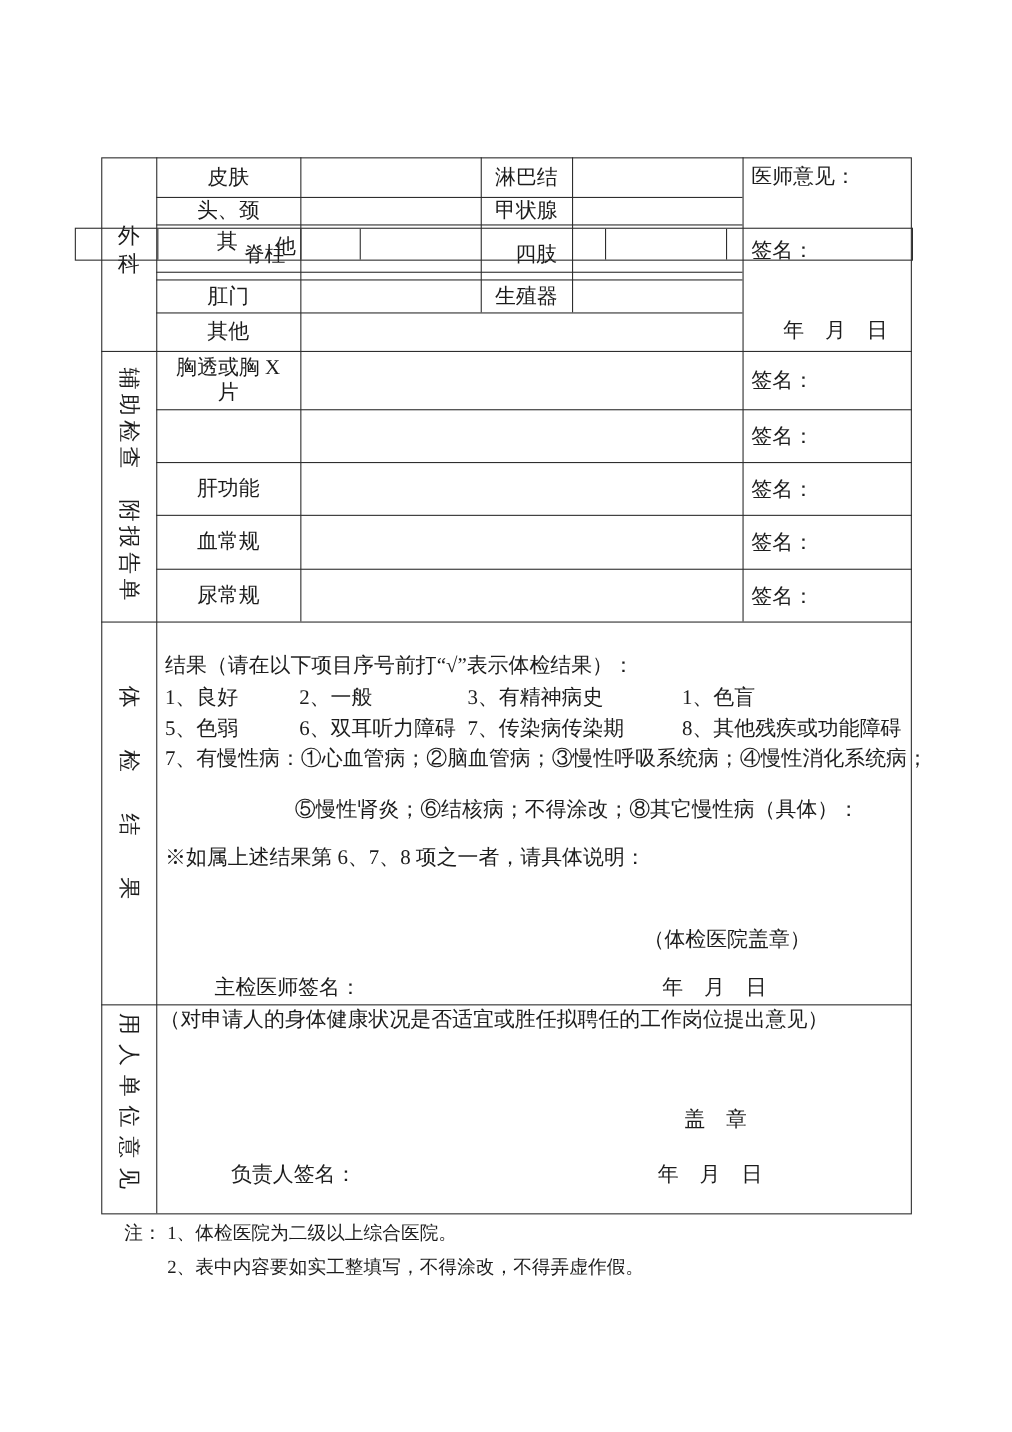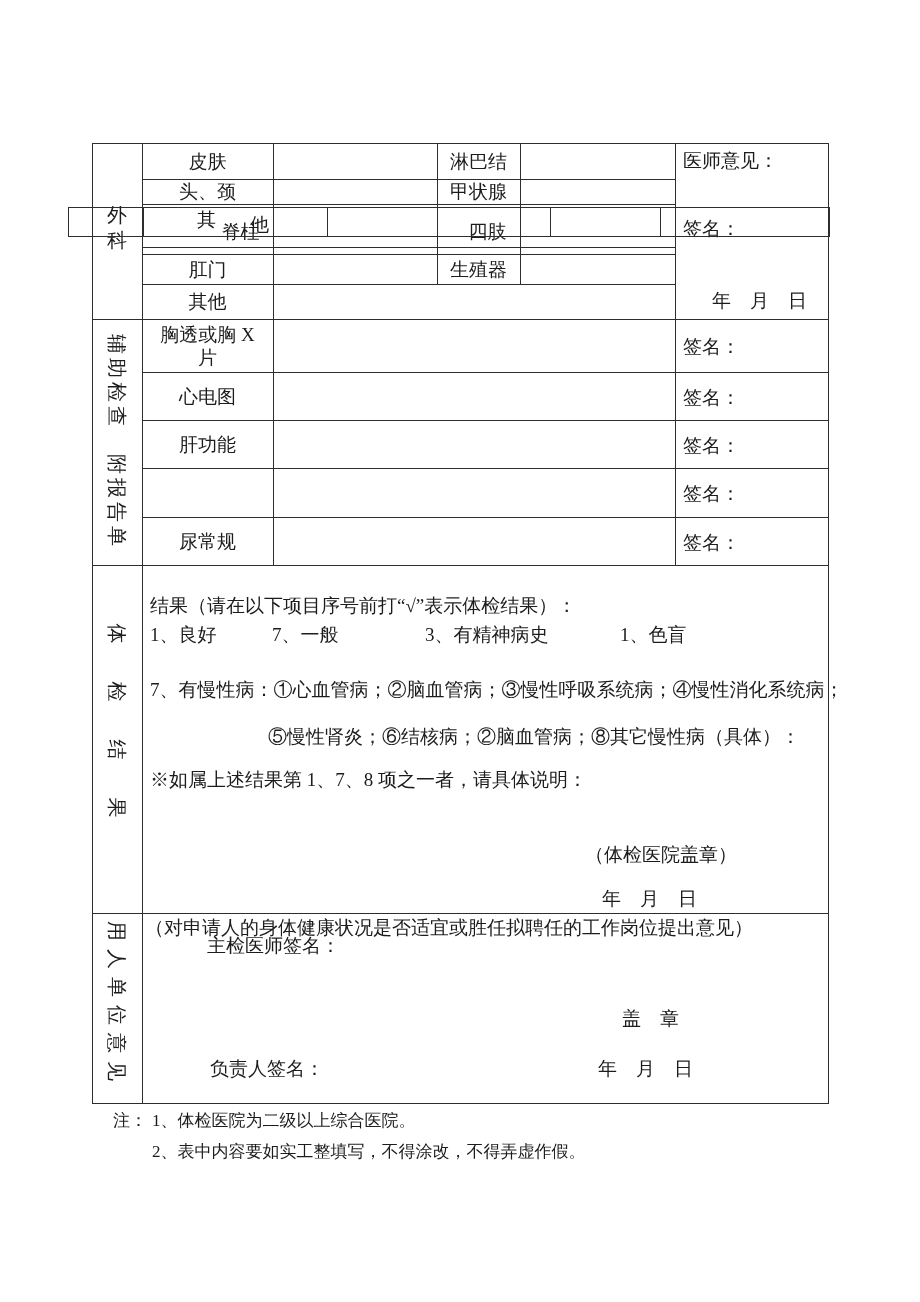--- a/index.html
+++ b/index.html
@@ -100,52 +100,58 @@
   <div class="v" style="left:273px;top:208px;height:28px;"></div>
   <div class="v" style="left:327px;top:208px;height:28px;"></div>
   <div class="v" style="left:550px;top:208px;height:28px;"></div>
   <div class="v" style="left:660px;top:208px;height:28px;"></div>
   <span class="t" style="left:197px;top:208px;">其</span>
   <span class="t" style="left:250px;top:213px;">他</span>
 
   <div class="vrot" style="left:-8px;top:430px;width:250px;letter-spacing:4px;">辅助检查　附报告单</div>
 
   <div class="cell wrap" style="left:142px;top:319px;width:131px;height:53px;padding:0 13px;">胸透或胸 X 片</div>
-  <div class="cell" style="left:142px;top:372px;width:131px;height:48px;">心电图</div>
   <div class="cell" style="left:142px;top:420px;width:131px;height:48px;">肝功能</div>
+  <div class="cell" style="left:142px;top:468px;width:131px;height:49px;">血常规</div>
   <div class="cell" style="left:142px;top:517px;width:131px;height:48px;">尿常规</div>
 
   <div class="vcell" style="left:273px;top:319px;width:402px;height:53px;"></div>
   <div class="vcell" style="left:273px;top:372px;width:402px;height:48px;"></div>
   <div class="vcell" style="left:273px;top:420px;width:402px;height:48px;"></div>
   <div class="vcell" style="left:273px;top:468px;width:402px;height:49px;"></div>
   <div class="vcell" style="left:273px;top:517px;width:402px;height:48px;"></div>
 
   <span class="t" style="left:683px;top:335px;">签名：</span>
   <span class="t" style="left:683px;top:386px;">签名：</span>
   <span class="t" style="left:683px;top:434px;">签名：</span>
   <span class="t" style="left:683px;top:482px;">签名：</span>
   <span class="t" style="left:683px;top:531px;">签名：</span>
 
   <div class="vrot" style="left:12px;top:713px;width:210px;letter-spacing:9px;">体　检　结　果</div>
 
   <span class="t" style="left:150px;top:594px;">结果（请在以下项目序号前打“√”表示体检结果）：</span>
 
   <div class="optrow" style="left:150px;top:623px;">
     <span class="oc1">1、良好</span>
-    <span class="oc2">7、一般</span>
+    <span class="oc2">2、一般</span>
     <span class="oc3">3、有精神病史</span>
     <span>1、色盲</span>
   </div>
+  <div class="optrow" style="left:150px;top:651px;">
+    <span class="oc1">5、色弱</span>
+    <span class="oc2">6、双耳听力障碍</span>
+    <span class="oc3">7、传染病传染期</span>
+    <span>8、其他残疾或功能障碍</span>
+  </div>
 
   <span class="t" style="left:150px;top:678px;">7、有慢性病：①心血管病；②脑血管病；③慢性呼吸系统病；④慢性消化系统病；</span>
-  <span class="t" style="left:268px;top:725px;">⑤慢性肾炎；⑥结核病；②脑血管病；⑧其它慢性病（具体）：</span>
-  <span class="t" style="left:150px;top:768px;">※如属上述结果第 1、7、8 项之一者，请具体说明：</span>
+  <span class="t" style="left:268px;top:725px;">⑤慢性肾炎；⑥结核病；不得涂改；⑧其它慢性病（具体）：</span>
+  <span class="t" style="left:150px;top:768px;">※如属上述结果第 6、7、8 项之一者，请具体说明：</span>
   <span class="t" style="left:585px;top:843px;">（体检医院盖章）</span>
-  <span class="t" style="left:207px;top:887px;margin-top:47px;">主检医师签名：</span>
+  <span class="t" style="left:195px;top:887px;">主检医师签名：</span>
   <span class="t" style="left:602px;top:887px;">年　月　日</span>
 
   <div class="vrot" style="left:32px;top:993px;width:170px;letter-spacing:8px;">用人单位意见</div>
 
   <span class="t" style="left:145px;top:916px;">（对申请人的身体健康状况是否适宜或胜任拟聘任的工作岗位提出意见）</span>
   <span class="t" style="left:622px;top:1007px;">盖　章</span>
   <span class="t" style="left:210px;top:1057px;">负责人签名：</span>
   <span class="t" style="left:598px;top:1057px;">年　月　日</span>
 
   <span class="t small" style="left:113px;top:1110px;">注：</span>

